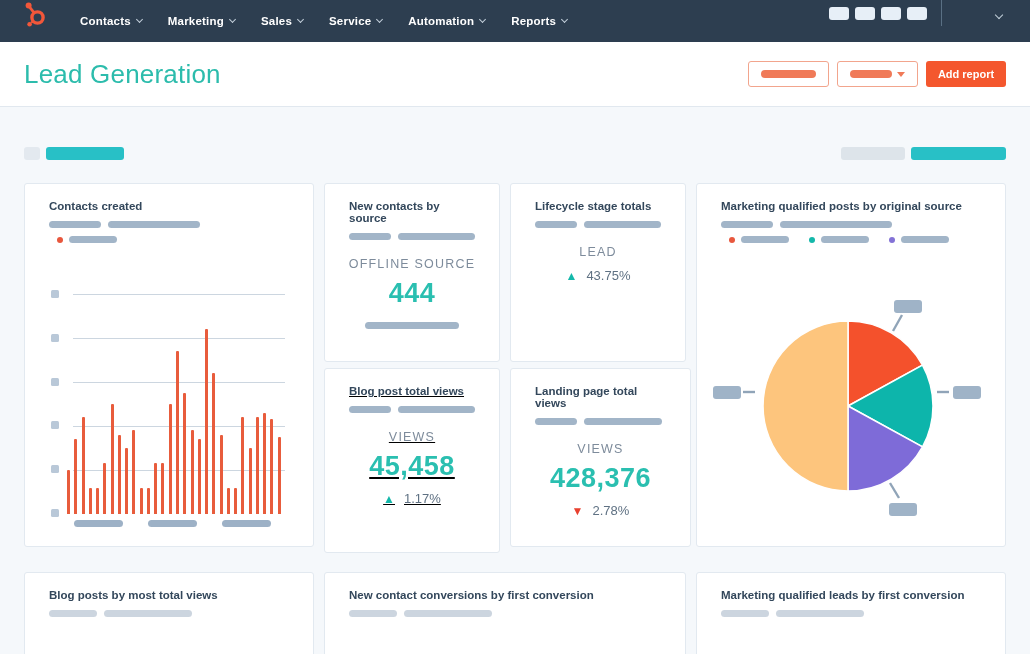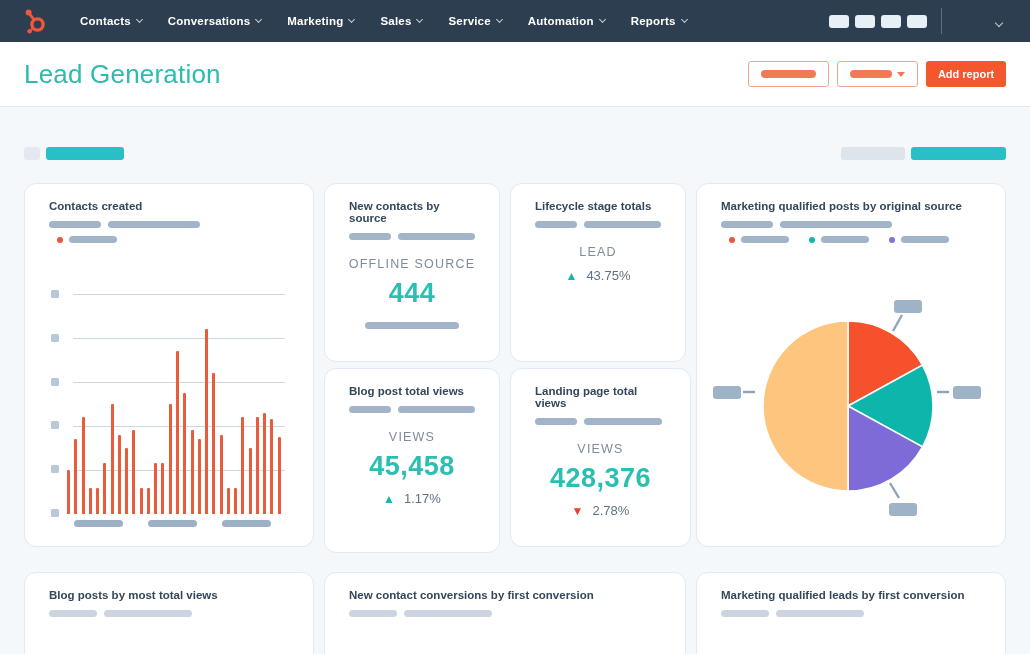--- a/index.html
+++ b/index.html
@@ -2,21 +2,21 @@
 <html><head>
 <meta charset="utf-8">
 <style>
   * { margin:0; padding:0; box-sizing:border-box; }
   html,body { width:1030px; height:654px; }
   body { font-family:"Liberation Sans", sans-serif; background:#f5f8fb; overflow:hidden; }
   .page { position:relative; width:1030px; height:654px; }
 
   
   .nav { position:absolute; top:0; left:0; right:0; height:42px; background:#2d3e50;
-         display:flex; align-items:center; padding:0 22px; }
+         display:flex; align-items:flex-start; padding:0 22px; }
   .nav-logo { margin-right:18px; display:flex; align-items:center; cursor:pointer; }
   .nav-items { display:flex; align-items:center; }
   .nav-item { color:#fff; font-size:11.5px; font-weight:700; letter-spacing:.2px;
               padding:0 13px; display:flex; align-items:center; cursor:pointer; height:42px; }
   .chev { display:inline-block; width:5px; height:5px; border-right:1.5px solid #c2cfda;
           border-bottom:1.5px solid #c2cfda; transform:rotate(45deg); margin-left:6px; margin-top:-4px; }
   .nav-right { margin-left:auto; display:flex; align-items:center; }
   .nav-pill { width:20px; height:13px; background:#e7eff7; border-radius:3px; margin-left:6px; cursor:pointer; }
   .nav-divider { width:1px; height:26px; background:#5a7084; margin-left:14px; }
   .nav-chev { margin-left:48px; margin-right:6px; }
@@ -37,21 +37,21 @@
 
   
   .filters { position:absolute; top:147px; left:24px; right:24px; display:flex; justify-content:space-between; }
   .fgroup { display:flex; align-items:center; gap:6px; }
   .chip-sm { width:16px; height:13px; background:#e3e9ef; border-radius:3px; cursor:pointer; }
   .chip-gray { width:64px; height:13px; background:#dde4ea; border-radius:3px; cursor:pointer; }
   .chip-teal-1 { width:78px; height:13px; background:#28c0c6; border-radius:3px; cursor:pointer; }
   .chip-teal-2 { width:95px; height:13px; background:#28c0c6; border-radius:3px; cursor:pointer; }
 
   
-  .card { position:absolute; background:#fff; border:1px solid #e2e9f0; border-radius:12px; }
+  .card { position:absolute; background:#fff; border:1px solid #e2e9f0; border-radius:3px; }
   .card-title { font-size:11.5px; font-weight:700; color:#33475b; padding:16px 24px 0 24px; }
   .ph-row { display:flex; gap:7px; padding:9px 24px 0 24px; }
   .ph { height:7px; border-radius:3.5px; background:#a2b5c8; }
   .ph.light { background:#ccd5df; }
   .ph-sm { width:52px; } .ph-lg { width:92px; }
   .ph-sm2 { width:42px; } .ph-lg2 { width:78px; }
   .ph-b1 { width:48px; } .ph-b2 { width:88px; }
   .legend-row { display:flex; align-items:center; gap:6px; padding:8px 0 0 32px; }
   .legend-item { display:flex; align-items:center; gap:6px; margin-right:14px; }
   .dot { width:6px; height:6px; border-radius:50%; }
@@ -92,24 +92,20 @@
         <circle cx="15.5" cy="17.5" r="5.6" fill="none" stroke="#f2573a" stroke-width="3.4"></circle>
         <line x1="12.6" y1="13.4" x2="7.6" y2="7.2" stroke="#f2573a" stroke-width="2.8"></line>
         <circle cx="6.6" cy="5.6" r="3" fill="#f2573a"></circle>
         <circle cx="7.6" cy="24.2" r="2.3" fill="#f2573a"></circle>
         <line x1="9.2" y1="22.8" x2="11.2" y2="21" stroke="#f2573a" stroke-width="2.2"></line>
       </svg>
     </span>
     <div class="nav-items">
       <div class="nav-item">
           <span>Contacts</span>
-          <i class="chev"></i>
-        </div>
-      <div class="nav-item">
-          <span>Conversations</span>
           <i class="chev"></i>
         </div>
       <div class="nav-item">
           <span>Marketing</span>
           <i class="chev"></i>
         </div>
       <div class="nav-item">
           <span>Sales</span>
           <i class="chev"></i>
         </div>
@@ -284,21 +280,21 @@
       <rect x="197" y="116" width="28" height="13" rx="3" fill="#9fb3c7"></rect>
       <line x1="240" y1="208" x2="252" y2="208" stroke="#90a4b8" stroke-width="2.4"></line>
       <rect x="256" y="202" width="28" height="13" rx="3" fill="#9fb3c7"></rect>
       <line x1="193" y1="299" x2="202" y2="314" stroke="#90a4b8" stroke-width="2.4"></line>
       <rect x="192" y="319" width="28" height="13" rx="3" fill="#9fb3c7"></rect>
       <line x1="46" y1="208" x2="58" y2="208" stroke="#90a4b8" stroke-width="2.4"></line>
       <rect x="16" y="202" width="28" height="13" rx="3" fill="#9fb3c7"></rect>
     </svg>
   </div>
 
-  <div class="card" style="left:324px; top:368px; width:176px; height:185px;">
+  <div class="card" style="left:324px; top:368px; width:176px; height:185px;text-decoration:underline;">
     <div class="card-title">Blog post total views</div>
     <div class="ph-row">
       <span class="ph ph-sm2"></span>
       <span class="ph ph-lg2"></span>
     </div>
     <div class="metric-body">
       <div class="metric-label">VIEWS</div>
       <div class="metric-value">45,458</div>
       <div class="metric-delta">
         <span class="tri up">▲</span>

